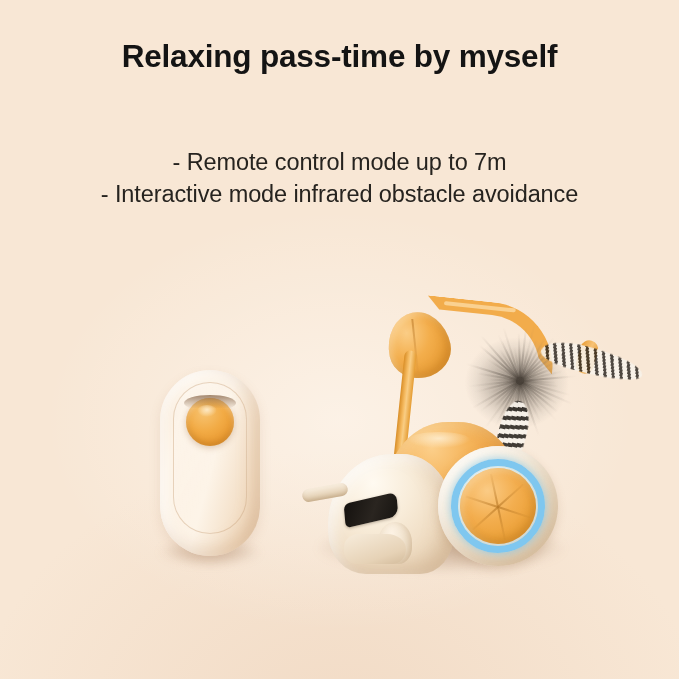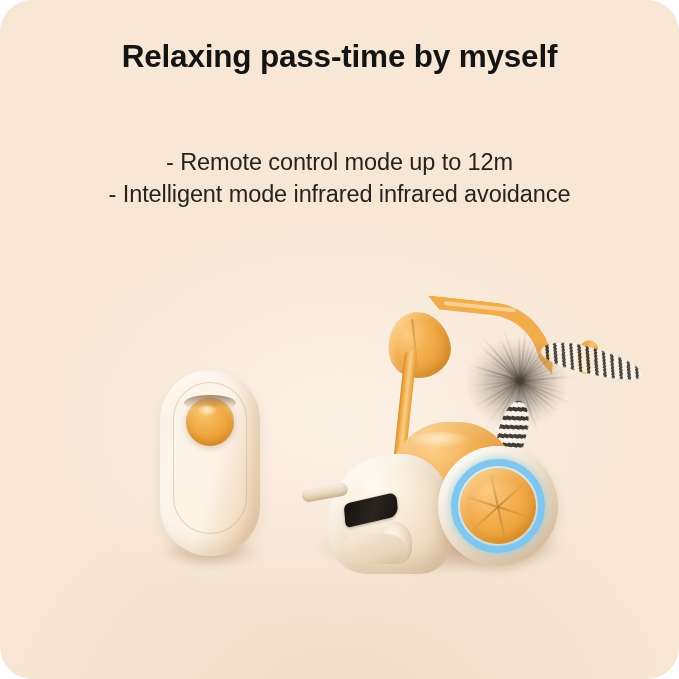--- a/index.html
+++ b/index.html
@@ -13,21 +13,20 @@
     overflow: hidden;
     font-family: "Liberation Sans", sans-serif;
   }
 
   #poster {
     position: relative;
     width: 679px;
     height: 679px;
     background: #f8e7d5;
     overflow: hidden;
-    border-radius: 32px;
   }
 
   
   .bg-wash {
     position: absolute;
     inset: 0;
     background:
       radial-gradient(ellipse 70% 50% at 50% 62%, rgba(255,250,244,0.55) 0%, rgba(255,250,244,0.0) 62%),
       radial-gradient(ellipse 90% 70% at 50% 108%, rgba(226,190,160,0.30) 0%, rgba(226,190,160,0) 60%);
     pointer-events: none;
@@ -404,22 +403,22 @@
 
 <div id="poster">
 
   <div class="bg-wash"></div>
 
   <div class="headline">
     <span class="hl-line">Relaxing pass-time by myself</span>
   </div>
 
   <div class="bullets">
-    <span class="bl-line">- Remote control mode up to 12m</span>
-    <span class="bl-line">- Intelligent mode infrared infrared avoidance</span>
+    <span class="bl-line">- Remote control mode up to 7m</span>
+    <span class="bl-line">- Interactive mode infrared obstacle avoidance</span>
   </div>
 
   <div class="shadow-remote"></div>
   <div class="shadow-robot"></div>
 
   <div class="remote">
     <div class="remote-panel"></div>
     <div class="remote-btn"></div>
   </div>
 

